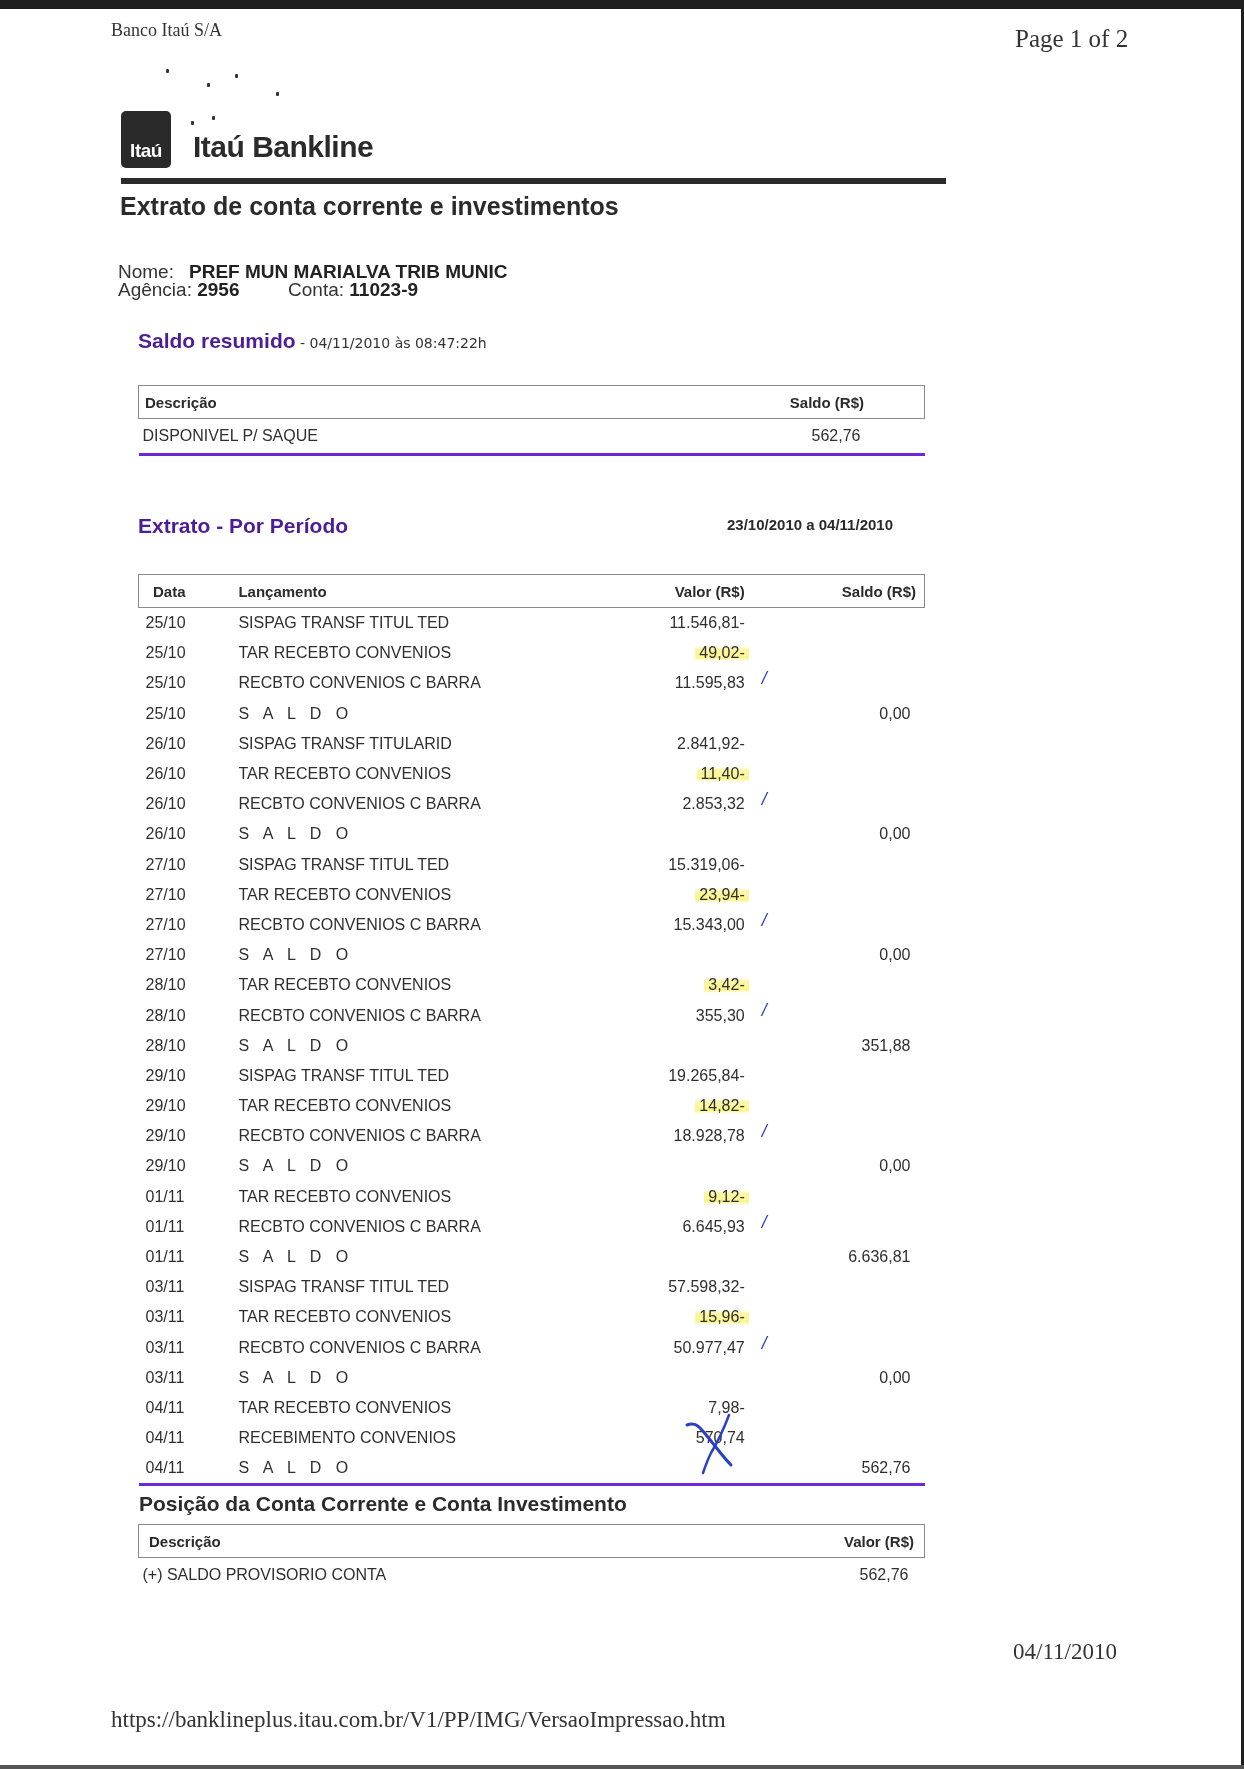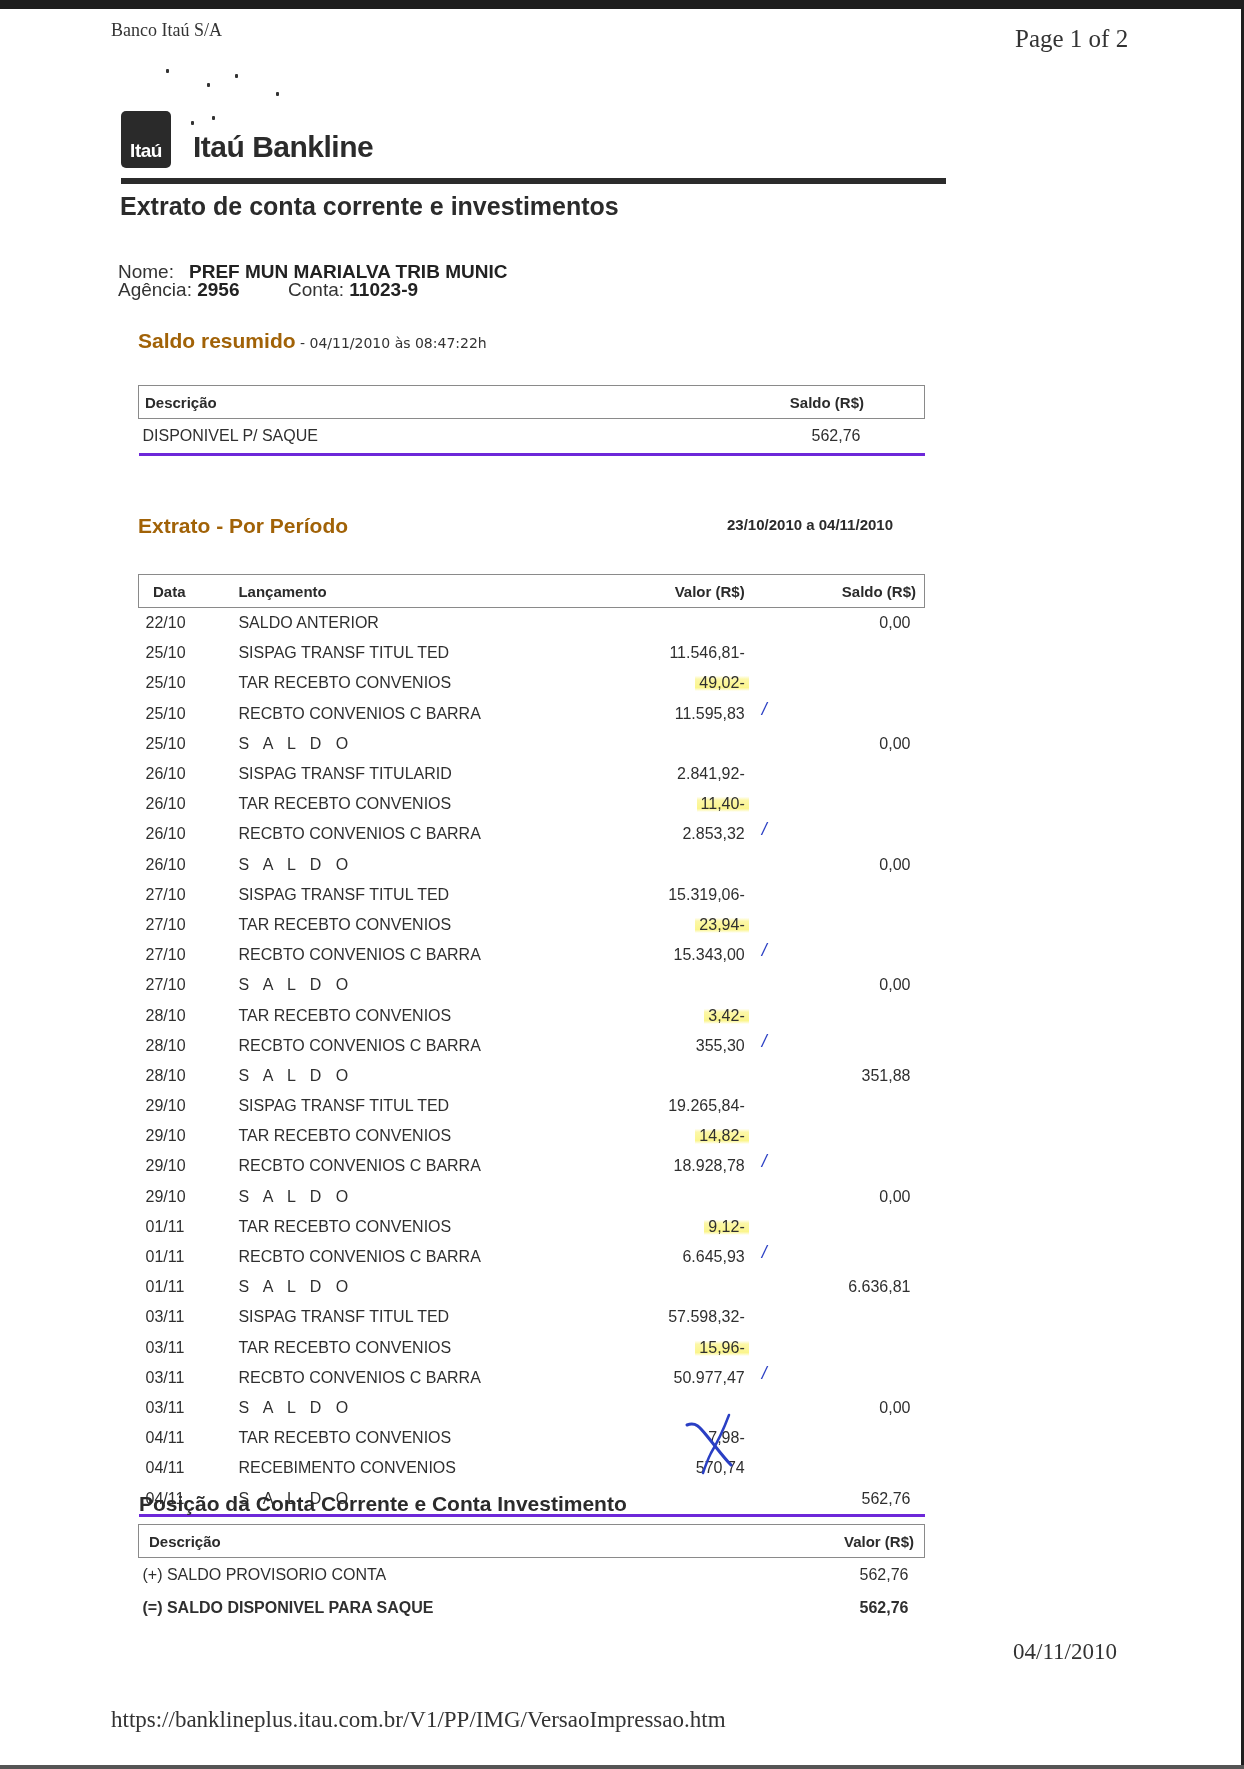--- a/index.html
+++ b/index.html
@@ -12,21 +12,21 @@
   .hdr-left { left:111px; top:20px; font-size:18px; color:#333; }
   .hdr-right { left:1015px; top:25px; font-size:25px; color:#333; }
   .specks span { position:absolute; width:3px; height:4px; background:#333; border-radius:1px; }
   .logo-box { left:121px; top:111px; width:50px; height:57px; background:#2a2a2a; border-radius:5px; color:#fff; font-weight:bold; font-size:19px; display:flex; align-items:flex-end; justify-content:center; padding-bottom:6px; box-sizing:border-box; letter-spacing:-0.5px; }
   .brand { left:193px; top:130px; font-size:30px; font-weight:bold; color:#2b2b2b; letter-spacing:-0.5px; }
   .rule { left:121px; top:178px; width:825px; height:6px; background:#2b2b2b; }
   .title { left:120px; top:192px; font-size:25px; font-weight:bold; color:#2b2b2b; }
   .info { left:118px; top:263px; font-size:19px; line-height:18px; color:#333; }
   .info b { color:#222; }
   .info .lbl { display:inline-block; }
-  .sec-title { font-size:21px; font-weight:bold; color:#a16207; }
+  .sec-title { font-size:21px; font-weight:bold; color:#4c1d95; }
   .sec-sub { font-size:14px; font-family:"DejaVu Sans", sans-serif; color:#333; font-weight:normal; }
   table { border-collapse:collapse; position:absolute; }
   th { font-weight:bold; font-size:15px; color:#2b2b2b; }
   td { font-size:16px; color:#2f2f2f; }
   .boxhead { border:1px solid #8a8a8a; }
   .boxhead th { height:32px; padding:0 10px; }
   .r { text-align:right; }
   .l { text-align:left; }
   .bottom-line { border-bottom:3px solid #6d28d9; }
   .saldo-word { letter-spacing:5px; }
@@ -108,26 +108,20 @@
   <thead>
     <tr class="boxhead">
       <th class="l" style="padding-left:14px;">Data</th>
       <th class="l" style="padding-left:8px;">Lançamento</th>
       <th class="r" style="padding-right:0;">Valor (R$)</th>
       <th class="r" style="padding-right:8px;">Saldo (R$)</th>
     </tr>
   </thead>
   <tbody id="extrato-body">
       <tr>
-        <td class="l" style="height:28.2px;padding-left:7px;"><span>22/10</span></td>
-        <td class="l" style="padding-left:8px;"><span>SALDO ANTERIOR</span></td>
-        <td class="r" style="padding-right:0;position:relative;"><span></span></td>
-        <td class="r" style="padding-right:14px;"><span>0,00</span></td>
-      </tr>
-      <tr>
         <td class="l" style="height:28.2px;padding-left:7px;"><span>25/10</span></td>
         <td class="l" style="padding-left:8px;"><span>SISPAG TRANSF TITUL TED</span></td>
         <td class="r" style="padding-right:0;position:relative;"><span>11.546,81-</span></td>
         <td class="r" style="padding-right:14px;"><span></span></td>
       </tr>
       <tr>
         <td class="l" style="height:28.2px;padding-left:7px;"><span>25/10</span></td>
         <td class="l" style="padding-left:8px;"><span>TAR RECEBTO CONVENIOS</span></td>
         <td class="r" style="padding-right:0;position:relative;"><span class="hl">49,02-</span></td>
         <td class="r" style="padding-right:14px;"><span></span></td>
@@ -304,24 +298,20 @@
     <tr class="boxhead">
       <th class="l" style="padding-left:10px;">Descrição</th>
       <th class="r" style="padding-right:10px;">Valor (R$)</th>
     </tr>
   </thead>
   <tbody>
     <tr>
       <td class="l" style="height:31px;padding-left:4px;">(+) SALDO PROVISORIO CONTA</td>
       <td class="r" style="padding-right:16px;">562,76</td>
     </tr>
-    <tr>
-      <td class="l" style="height:31px;padding-left:4px;font-weight:bold;">(=) SALDO DISPONIVEL PARA SAQUE</td>
-      <td class="r" style="padding-right:16px;font-weight:bold;">562,76</td>
-    </tr>
   </tbody>
 </table>
 
 <div class="abs serif footer-url">https://banklineplus.itau.com.br/V1/PP/IMG/VersaoImpressao.htm</div>
 <div class="abs serif footer-date">04/11/2010</div>
 
 <svg width="70" height="66" class="xmark" style="left: 682.719px; top: 1411.06px;">
     <path d="M4 14 C14 10 18 18 28 30 C36 40 42 48 48 54" stroke="#2a3fc4" stroke-width="3" fill="none" stroke-linecap="round"></path>
     <path d="M46 4 C40 20 34 32 28 42 C24 50 22 56 20 62" stroke="#2a3fc4" stroke-width="2.5" fill="none" stroke-linecap="round"></path>
   </svg>

